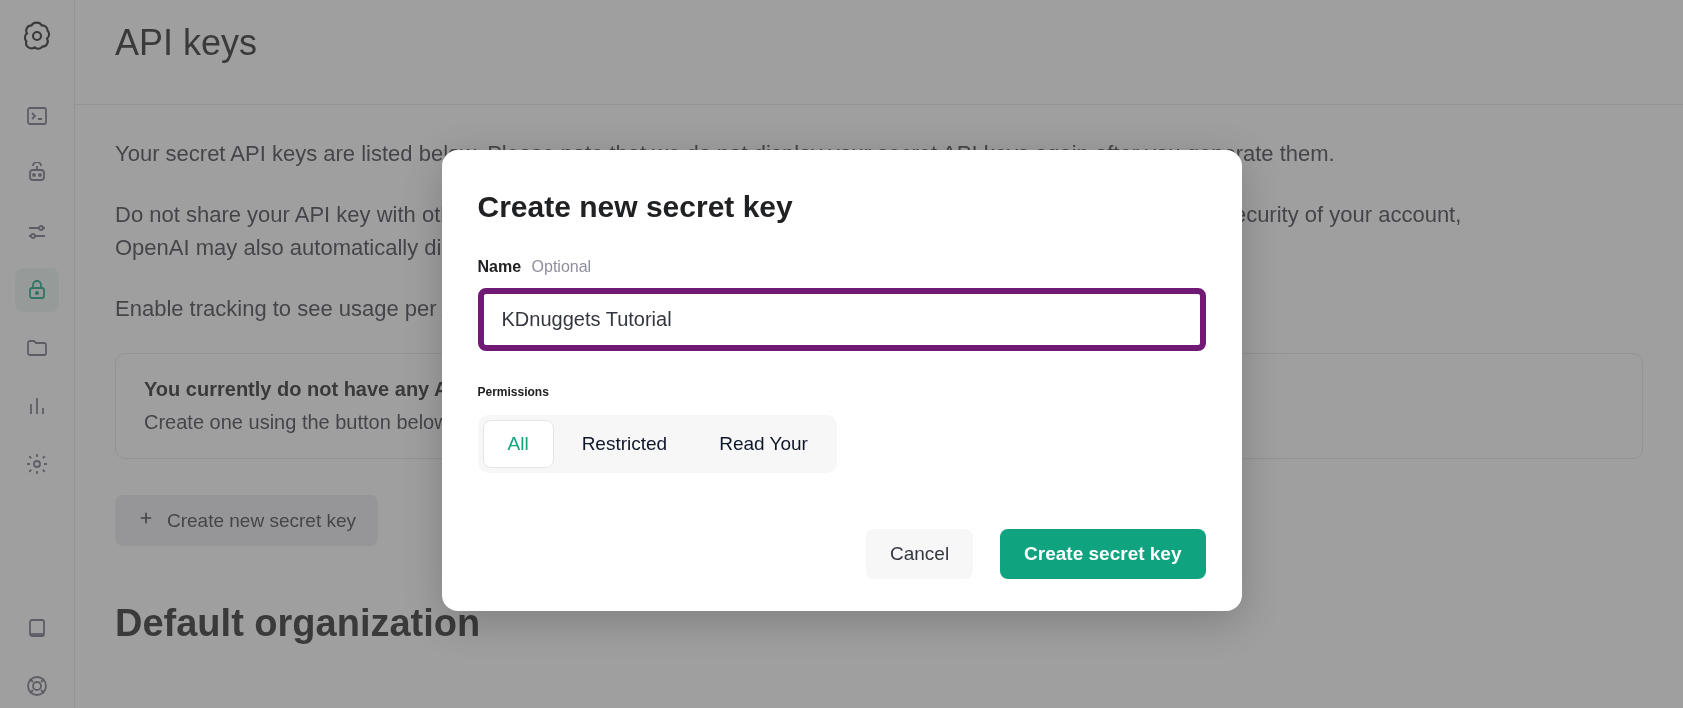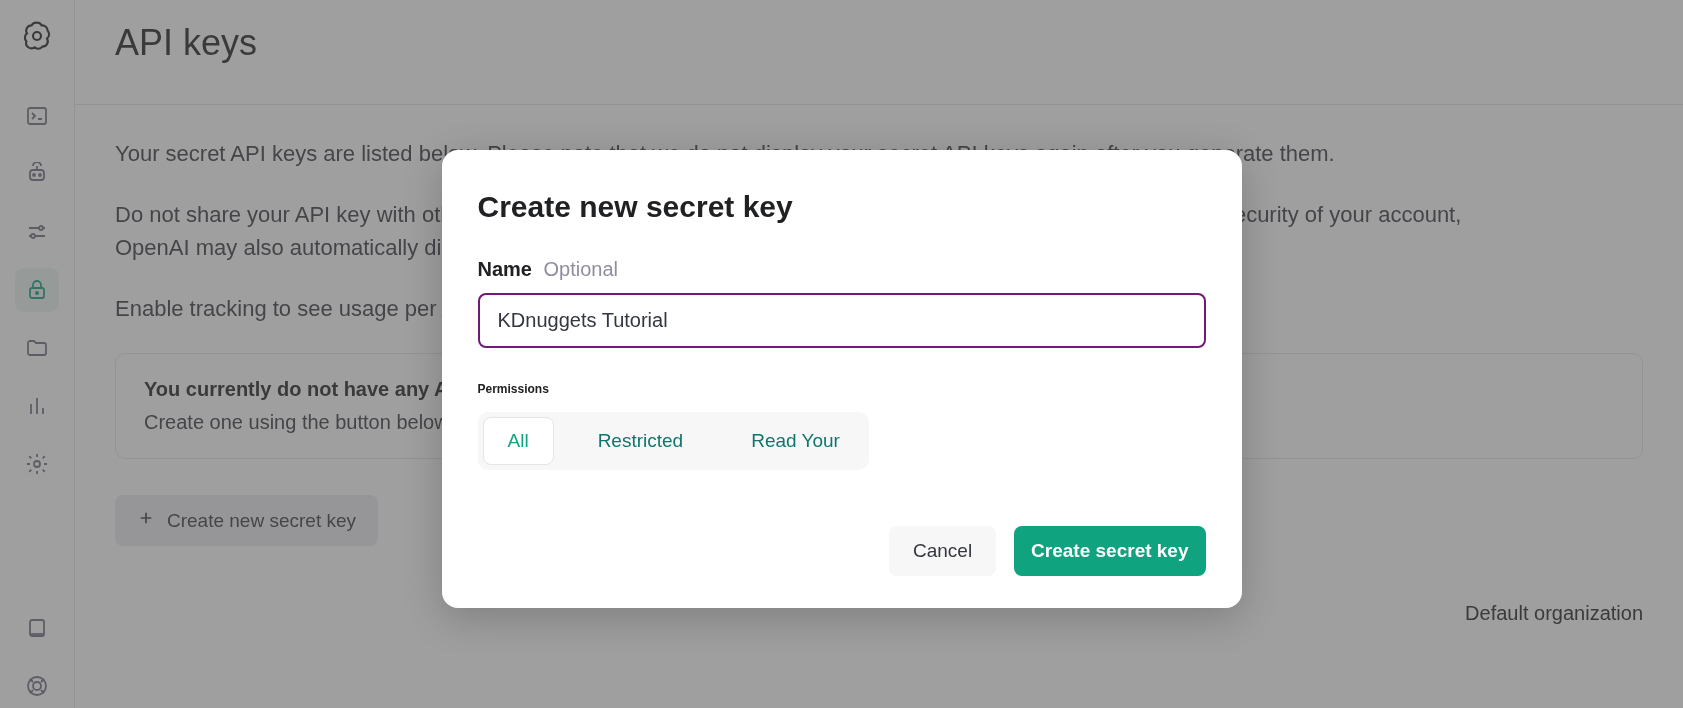--- a/index.html
+++ b/index.html
@@ -92,24 +92,23 @@
     padding: 14px 22px;
     font-size: 19px;
     font-weight: 500;
     color: #353740;
     display: inline-flex;
     align-items: center;
     gap: 12px;
     cursor: pointer;
   }
   .section-title {
-    font-size: 20px;
-    font-weight: 400;
+    font-size: 38px;
+    font-weight: 700;
     margin-top: 56px;
-    text-align: right;
   }
   .overlay {
     position: absolute;
     inset: 0;
     background: rgba(80,80,80,0.55);
     display: flex;
     align-items: flex-start;
     justify-content: center;
     padding-top: 150px;
   }
@@ -119,58 +118,58 @@
     border-radius: 16px;
     padding: 40px 36px 32px 36px;
     box-shadow: 0 10px 40px rgba(0,0,0,0.2);
   }
   .modal-title {
     font-size: 30px;
     font-weight: 700;
     margin-bottom: 34px;
   }
   .field-label {
-    font-size: 20px;
+    font-size: 16px;
     font-weight: 600;
     margin-bottom: 12px;
   }
   .field-label .optional {
     font-weight: 400;
     color: #8e8ea0;
     margin-left: 6px;
   }
   .text-input {
     width: 100%;
-    border: 2px solid #701a75;
+    border: 6px solid #701a75;
     border-radius: 8px;
     padding: 14px 18px;
     font-size: 20px;
     color: #353740;
     outline: none;
     margin-bottom: 34px;
   }
   .perm-label {
     font-size: 12px;
     font-weight: 600;
     margin-bottom: 16px;
   }
   .perm-group {
     display: inline-flex;
     background: #f7f7f8;
     border-radius: 10px;
     padding: 5px;
-    gap: 20px;
+    gap: 4px;
   }
   .perm-btn {
     border: none;
     background: transparent;
     padding: 12px 24px;
     font-size: 19px;
     font-weight: 500;
-    color: #0f766e;
+    color: #0f172a;
     border-radius: 8px;
     cursor: pointer;
   }
   .perm-btn.active {
     background: #ffffff;
     color: #10a37f;
     border: 1px solid #e5e5e5;
   }
   .modal-actions {
     display: flex;
@@ -185,25 +184,26 @@
     padding: 14px 24px;
     font-size: 19px;
     font-weight: 500;
     color: #353740;
     cursor: pointer;
   }
   .btn-primary {
     background: #10a37f;
     border: none;
     border-radius: 8px;
-    padding: 14px 17px;
+    padding: 14px 24px;
     font-size: 19px;
     font-weight: 600;
     color: #ffffff;
     cursor: pointer;
+    margin-left: 9px;
   }
 </style>
 </head>
 <body>
 
 <div class="app">
   <nav class="sidebar">
     <div class="sidebar-logo">
       <svg width="32" height="32" viewBox="0 0 24 24" fill="none" stroke="currentColor" stroke-width="1.6">
           <path d="M12 2a4 4 0 0 1 3.5 2.1A4 4 0 0 1 20 8a4 4 0 0 1-.5 5.9A4 4 0 0 1 16 20a4 4 0 0 1-5.9.5A4 4 0 0 1 4 16a4 4 0 0 1 .5-5.9A4 4 0 0 1 8 4a4 4 0 0 1 4-2z"></path>

